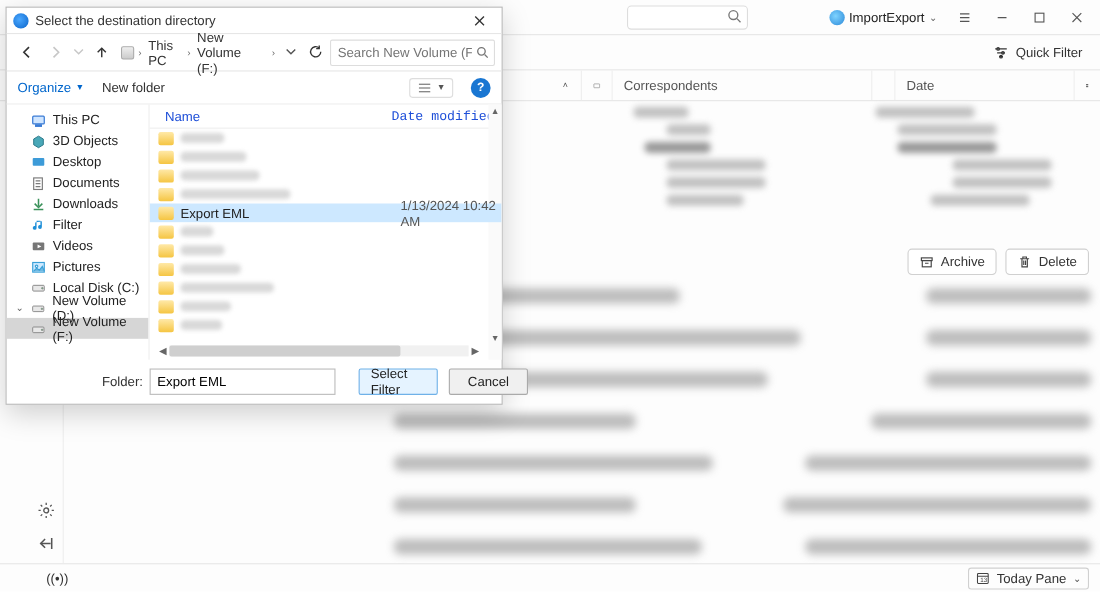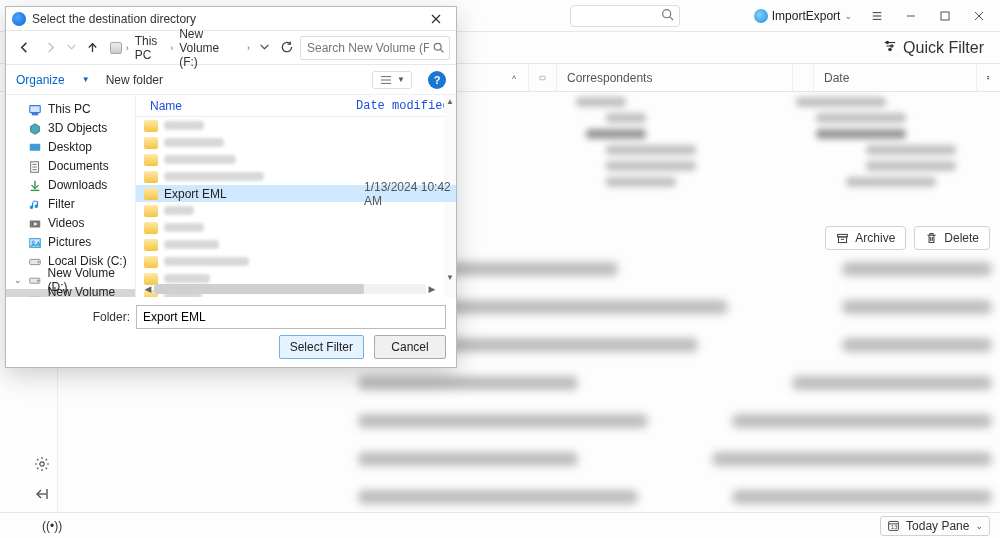--- a/index.html
+++ b/index.html
@@ -12,21 +12,21 @@
   .searchbar { flex: 1; display: flex; justify-content: center; }
   .search-input { width: 110px; height: 22px; border: 1px solid #ddd; border-radius: 4px; padding: 0 22px 0 8px; background: #fff; margin-left: 500px; }
   .search-wrap { position: relative; }
   .search-wrap .mag { position: absolute; right: 6px; top: 3px; }
   .ext-btn { display: flex; align-items: center; gap: 4px; padding: 2px 6px; border-radius: 4px; }
   .ext-btn .globe { width: 14px; height: 14px; border-radius: 50%; background: radial-gradient(circle at 40% 40%, #7fd3ff, #2a88d8); }
   .win-btn, .ham-btn { width: 30px; height: 28px; display:flex; align-items:center; justify-content:center; color:#555; border-radius:4px; }
   .win-btn svg, .ham-btn svg { width: 12px; height: 12px; }
 
   .second-row { height: 32px; display:flex; align-items:center; justify-content:flex-end; padding-right:8px; border-bottom:1px solid #e6e6e6; }
-  .quick-filter { display:flex; align-items:flex-start; gap:6px; padding:2px 8px; font-size:16px; color:#333; }
+  .quick-filter { display:flex; align-items:center; gap:6px; padding:2px 8px; font-size:12px; color:#333; }
 
   .columns-header { height: 28px; display:flex; align-items:center; border-bottom:1px solid #e6e6e6; }
   .col-left-pad { width: 500px; }
   .col { display:flex; align-items:center; gap:6px; padding:0 10px; border-left:1px solid #eee; height:100%; color:#555; }
   .col .chev { font-size:8px; color:#555; }
   .col-correspondents { width: 236px; }
   .col-date { flex:1; }
   .cfg { width:24px; text-align:center; }
 
   .mail-body { flex:1; display:flex;margin-left:26px; }
@@ -68,21 +68,21 @@
   .breadcrumb { flex:1; display:flex; align-items:center; gap:4px; padding:0 4px; height:26px; }
   .crumb { font-size:12px; color:#333; padding:0 2px; }
   .sep { font-size:9px; color:#666; }
   .drive-icon { width:16px; height:12px; background:linear-gradient(#eee,#ccc); border:1px solid #aaa; border-radius:2px; }
   .nav-right { display:flex; align-items:center; gap:2px; }
   .search-folder { position:relative; }
   .search-folder input { width:150px; height:24px; border:1px solid #ddd; border-radius:2px; padding:0 20px 0 6px; font-size:12px; color:#666; }
   .search-folder .mag { position:absolute; right:5px; top:5px; }
 
   .dlg-toolbar { height:30px; display:flex; align-items:center; padding:0 10px; gap:16px; border-bottom:1px solid #eee; }
-  .org { color:#0066cc; display:flex; align-items:center; gap:17px; }
+  .org { color:#0066cc; display:flex; align-items:center; gap:4px; }
   .newf { color:#333; }
   .dlg-toolbar .sp { flex:1; }
   .view-btn { display:flex; align-items:center; gap:4px; border:1px solid #ddd; padding:2px 6px; border-radius:3px; }
   .help { width:18px; height:18px; border-radius:50%; background:#1976d2; color:#fff; display:flex; align-items:center; justify-content:center; font-size:11px; font-weight:bold; }
 
   .dlg-main { flex:1; display:flex; min-height:0; position:relative; }
   .tree { width:130px; border-right:1px solid #eee; overflow:hidden; padding-top:4px; position:relative; }
   .tree-item { display:flex; align-items:center; gap:6px; padding:2px 0 2px 22px; font-size:12px; color:#222; height:19px; }
   .tree-item.sel { background:#d6d6d6; }
   .tree-item .exp { position:absolute; left:8px; font-size:9px; color:#666; }
@@ -100,21 +100,21 @@
   .folder-ic { width:14px; height:12px; background:linear-gradient(#ffe9a8,#f5c542); border-radius:2px; }
   .blur-name { height:9px; background:#b9b9b9; border-radius:4px; filter:blur(1.8px); opacity:0.55; }
   .blur-date { height:9px; background:#c6c6c6; border-radius:4px; filter:blur(1.8px); opacity:0.55; }
   .h-scroll { position:absolute; left:6px; bottom:2px; right:18px; height:12px; display:flex; align-items:center; }
   .h-scroll .arrow { width:12px; height:12px; display:flex; align-items:center; justify-content:center; color:#666; font-size:9px;}
   .h-scroll .track { flex:1; height:10px; background:#f1f1f1; position:relative; }
   .h-scroll .thumb { position:absolute; left:0; top:0; height:10px; width:210px; background:#cfcfcf; border-radius:2px; }
   .v-scroll-ghost { position:absolute; right:0; top:0; bottom:0; width:12px; background:#fafafa; }
   .v-scroll-ghost .va { width:12px; height:12px; display:flex; align-items:center; justify-content:center; color:#666; font-size:8px; }
 
-  .dlg-footer { padding:8px 10px 8px 0; display:flex; flex-direction:column; gap:6px; }
+  .dlg-footer { padding:8px 10px 8px 0; display:flex; gap:21px; }
   .folder-row { display:flex; align-items:center; gap:6px; }
   .folder-row label { width:124px; text-align:right; font-size:12px; color:#333; }
   .folder-row input { flex:1; height:24px; border:1px solid #bbb; padding:0 6px; font-size:12px; }
   .btn-row { display:flex; justify-content:flex-end; gap:10px; }
   .btn { min-width:72px; height:24px; border:1px solid #aaa; background:#f0f0f0; display:flex; align-items:center; justify-content:center; font-size:12px; padding:0 10px; border-radius:2px; }
   .btn.primary { background:#e5f3ff; border-color:#6fb1e8; }
 
   svg { display:block; }
   .mag svg { width:13px; height:13px; }
 </style>

